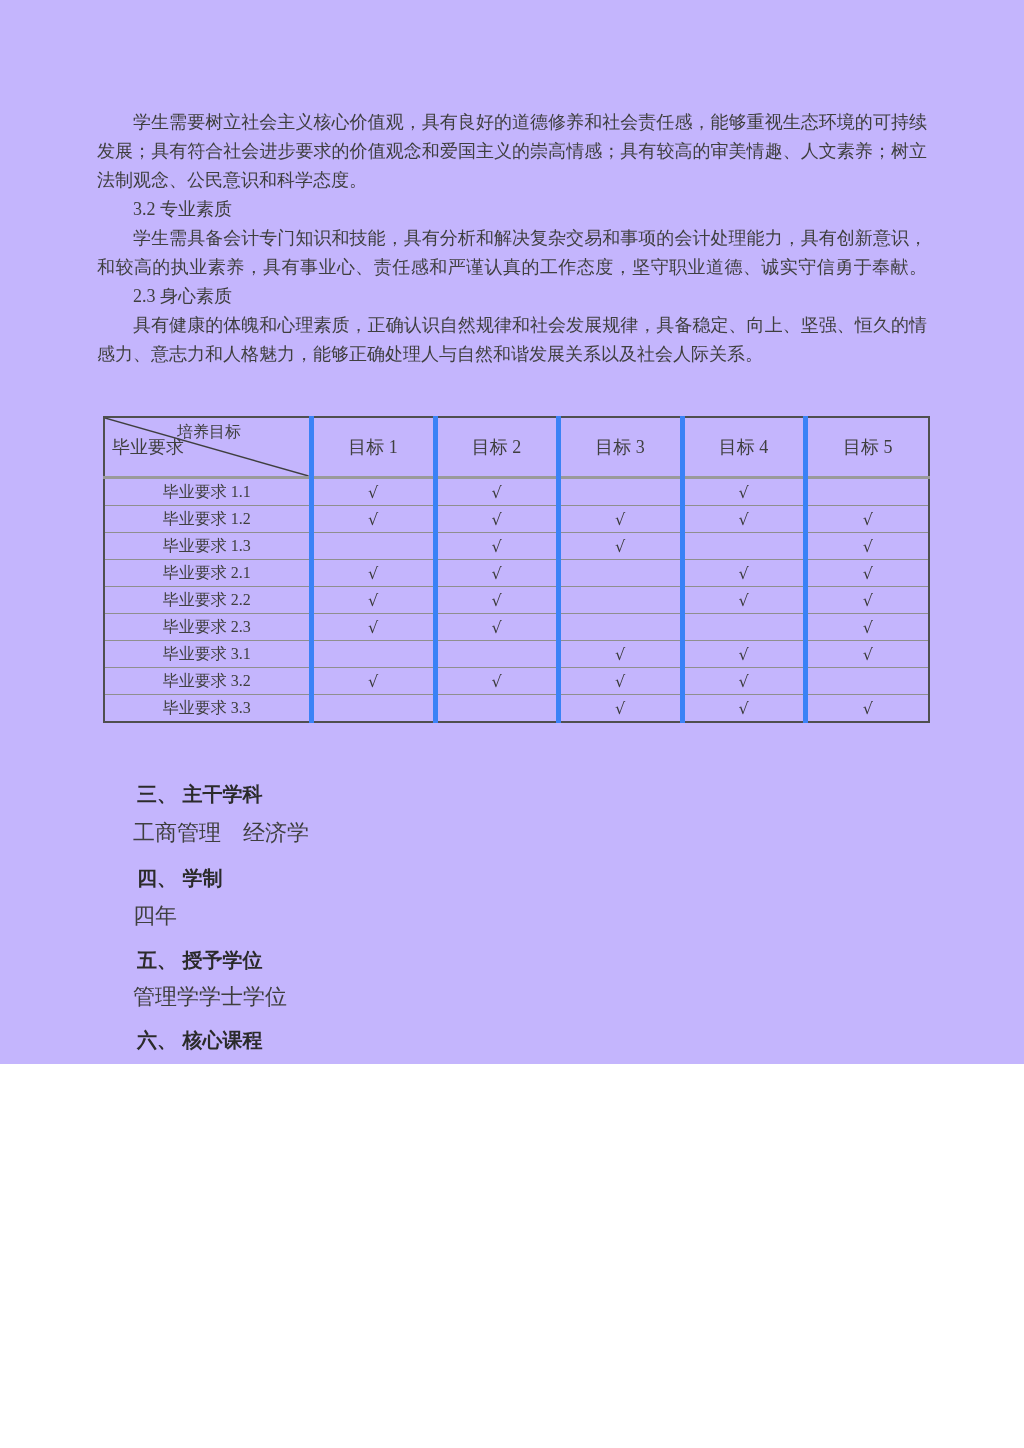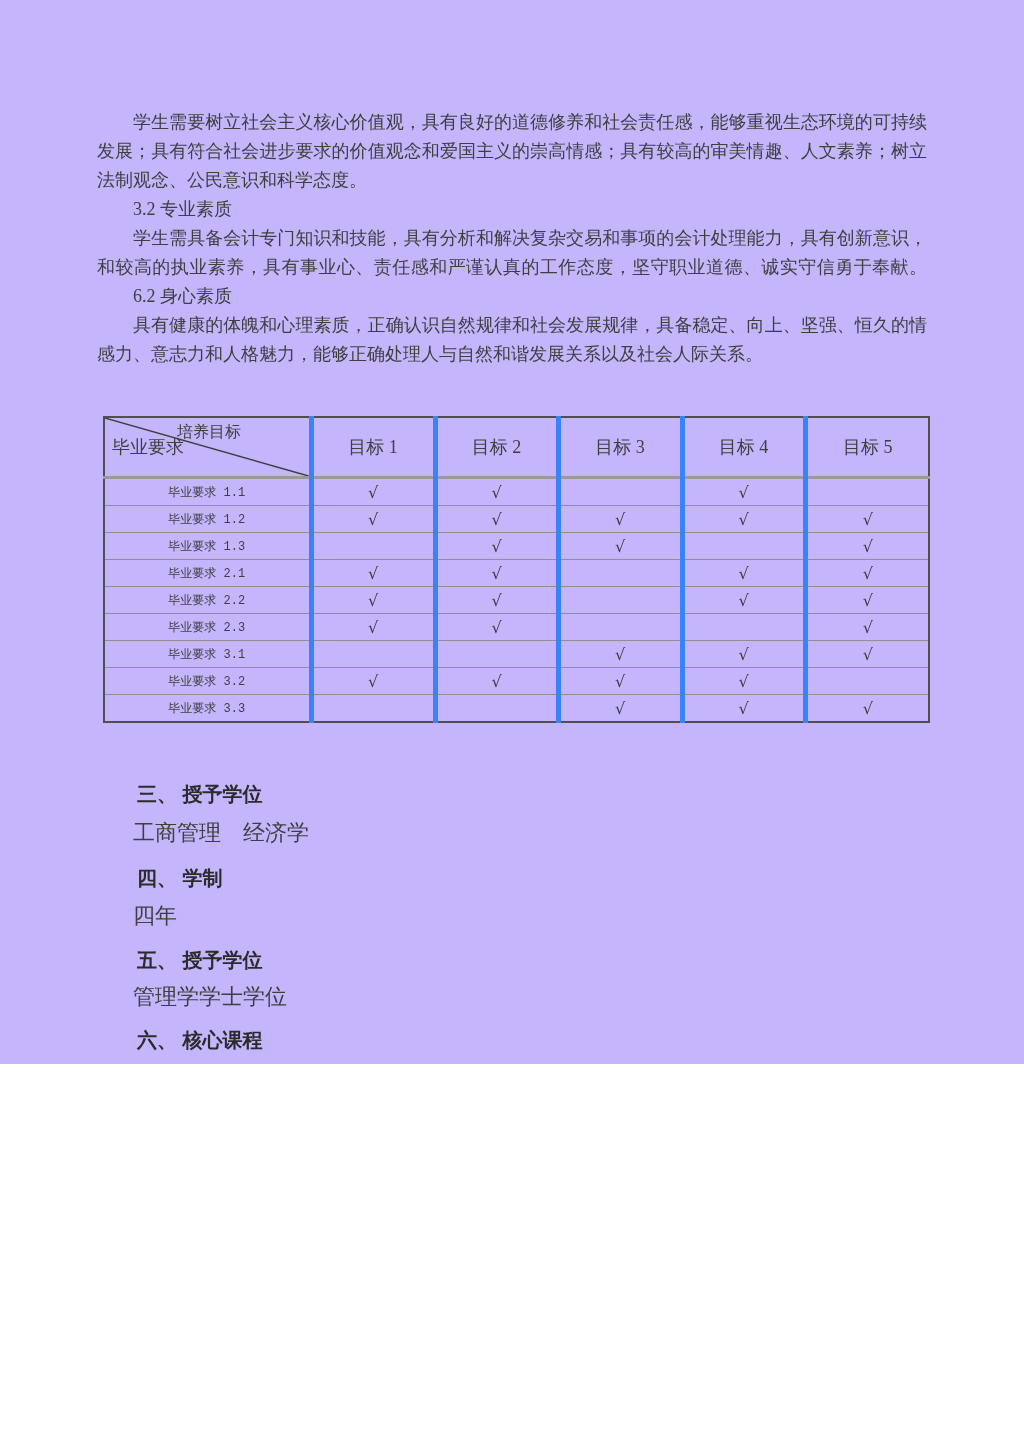--- a/index.html
+++ b/index.html
@@ -12,21 +12,21 @@
   .matrix-title{font-size:18px;line-height:29px;text-align:center;margin-top:2px;}
   table.matrix{border-collapse:collapse;table-layout:fixed;width:825px;margin:47px 0 0 6px;
                border:2px solid #4f4f4f;}
   table.matrix td{border-left:5px solid #3b82f6;padding:0;}
   table.matrix td:first-child{border-left:none;}
   thead td{height:58px;border-bottom:3px solid #9a9a9a;text-align:center;vertical-align:middle;
            font-size:18px;}
   tbody td{height:26px;border-top:1px solid #8f8f8f;text-align:center;vertical-align:middle;
            font-family:"DejaVu Sans","Liberation Sans",sans-serif;font-size:16px;color:#3a3a3a;}
   tbody tr:first-child td{border-top:none;}
-  tbody td.rowlabel{font-family:Liberation Mono, monospace;font-size:12px;color:#3f3f3f;}
+  tbody td.rowlabel{font-family:Liberation Serif, serif;font-size:16px;color:#3f3f3f;}
   .corner{position:relative;}
   .corner svg{position:absolute;left:0;top:0;width:100%;height:100%;display:block;}
   .corner .tr-label{position:absolute;top:4px;left:72px;font-size:16px;text-align:center;}
   .corner .bl-label{position:absolute;bottom:17px;left:7px;font-size:18px;}
   .sec-h{font-family:"Liberation Sans","DejaVu Sans",sans-serif;font-weight:bold;font-size:20px;
          line-height:30px;color:#2b2b2b;padding-left:40px;}
   .sec-b{font-size:22px;line-height:29px;text-indent:36px;}
   #sec3-h{margin-top:56px;} #sec3-b{margin-top:9px;}
   #sec4-h{margin-top:16px;} #sec4-b{margin-top:8px;}
   #sec5-h{margin-top:15px;} #sec5-b{margin-top:7px;}
@@ -44,21 +44,21 @@
       <div class="line">法制观念、公民意识和科学态度。</div>
     </div>
 
     <div class="line indent">3.2 专业素质</div>
 
     <div>
       <div class="line just indent">学生需具备会计专门知识和技能，具有分析和解决复杂交易和事项的会计处理能力，具有创新意识，</div>
       <div class="line just">和较高的执业素养，具有事业心、责任感和严谨认真的工作态度，坚守职业道德、诚实守信勇于奉献。</div>
     </div>
 
-    <div class="line indent">6.2 身心素质</div>
+    <div class="line indent">2.3 身心素质</div>
 
     <div>
       <div class="line just indent">具有健康的体魄和心理素质，正确认识自然规律和社会发展规律，具备稳定、向上、坚强、恒久的情</div>
       <div class="line">感力、意志力和人格魅力，能够正确处理人与自然和谐发展关系以及社会人际关系。</div>
     </div>
 
 
     <table class="matrix">
       <colgroup>
         <col style="width:207px">
@@ -153,21 +153,21 @@
             <td class="rowlabel">毕业要求 3.3</td>
             <td></td>
             <td></td>
             <td>√</td>
             <td>√</td>
             <td>√</td>
           </tr>
         </tbody>
     </table>
 
-    <div class="sec-h" id="sec3-h">三、 授予学位</div>
+    <div class="sec-h" id="sec3-h">三、 主干学科</div>
     <div class="sec-b" id="sec3-b">工商管理　经济学</div>
 
     <div class="sec-h" id="sec4-h">四、 学制</div>
     <div class="sec-b" id="sec4-b">四年</div>
 
     <div class="sec-h" id="sec5-h">五、 授予学位</div>
     <div class="sec-b" id="sec5-b">管理学学士学位</div>
 
     <div class="sec-h" id="sec6-h">六、 核心课程</div>
 

